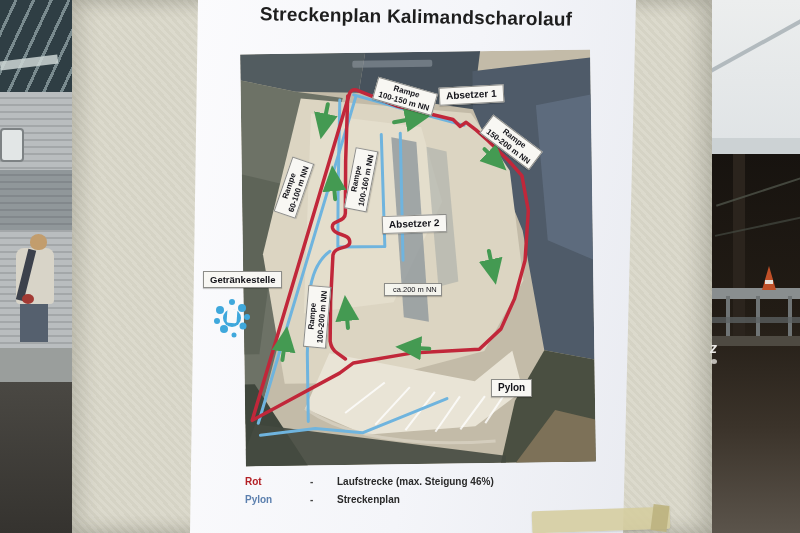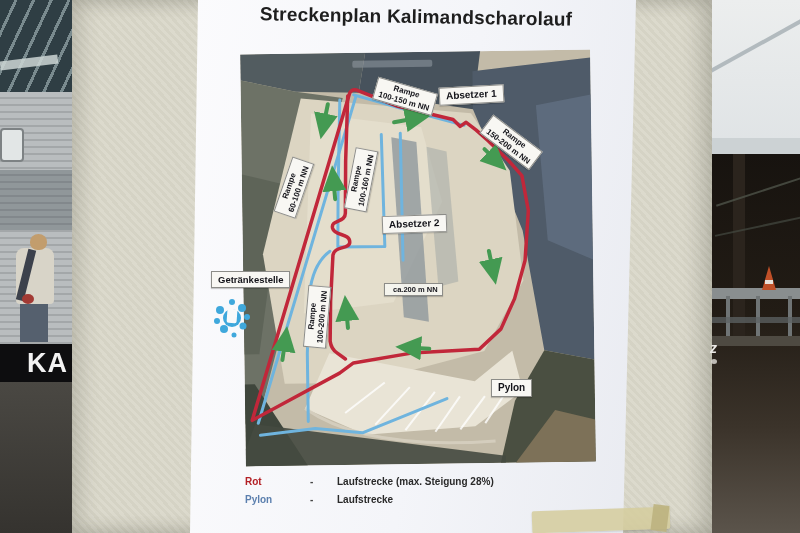--- a/index.html
+++ b/index.html
@@ -64,21 +64,21 @@
 
   
   .title{left:36px;top:6px;width:380px;text-align:center;font-size:19px;font-weight:bold;
          color:#1e1e1e;letter-spacing:.2px;transform:rotate(1deg);}
   .map{left:53px;top:52px;width:350px;height:412px;transform:rotate(-0.8deg);}
 
   .mlabel{background:#f8f7f3;border:1px solid #8c8c88;color:#14141a;text-align:center;
           line-height:1.2;padding:1px 4px;box-shadow:0 1px 1px rgba(0,0,0,.2);white-space:nowrap;}
   .sm{font-size:8px;font-weight:600;}
   .md{font-size:10px;font-weight:700;padding:2px 6px;}
-  .xs{font-size:7.5px;font-weight:700;background:rgba(246,245,239,.95);padding-left:8px;}
+  .xs{font-size:7.5px;font-weight:400;background:rgba(246,245,239,.95);padding-left:8px;}
 
   .legend{left:55px;top:476px;width:330px;font-size:10px;font-weight:600;color:#2a2a2a;}
   .legend-row{display:flex;margin-bottom:7px;align-items:flex-end;}
   .legend-term{width:65px;}
   .t-rot{color:#b32025;}
   .t-blau{color:#5b7fae;}
   .legend-sep{width:27px;color:#444;}
 </style>
 </head>
 <body>
@@ -91,23 +91,20 @@
     <div class="abs canopy-beam-h"></div>
     <div class="abs wall"></div>
     <div class="abs wall-dark"></div>
     <div class="abs window"></div>
     <div class="abs person">
       <div class="p-body"></div>
       <div class="p-strap"></div>
       <div class="p-bag"></div>
       <div class="p-legs"></div>
       <div class="p-head"></div>
-    </div>
-    <div class="abs banner">
-      <span>KA</span>
     </div>
     <div class="abs ground-left"></div>
   </div>
 
   <div class="abs sky"></div>
   <div class="abs roofline"></div>
   <div class="abs fascia"></div>
   <div class="abs dark-right"></div>
   <div class="abs post-right"></div>
   <div class="abs cable1"></div>
@@ -206,21 +203,21 @@
     </div>
     <div class="abs mlabel sm" style="left:75px;top:176px;transform:rotate(-71deg);">
       <span>Rampe</span><br>
       <span>60-100 m NN</span>
     </div>
     <div class="abs mlabel sm" style="left:140px;top:168px;transform:rotate(-79deg);">
       <span>Rampe</span><br>
       <span>100-160 m NN</span>
     </div>
     <div class="abs mlabel md" style="left:192px;top:215px;transform:rotate(-2deg);">Absetzer 2</div>
-    <div class="abs mlabel md" style="left:21px;top:271px;font-size:9.5px;">Getränkestelle</div>
+    <div class="abs mlabel md" style="left:13px;top:271px;font-size:9.5px;">Getränkestelle</div>
     <div class="abs mlabel xs" style="left:194px;top:283px;">ca.200 m NN</div>
     <div class="abs mlabel sm" style="left:96px;top:305px;transform:rotate(-85deg);">
       <span>Rampe</span><br>
       <span>100-200 m NN</span>
     </div>
     <div class="abs mlabel md" style="left:253px;top:379px;margin-left:48px;">Pylon</div>
 
     <div class="abs" style="left:22px;top:296px;width:40px;height:42px;">
       <svg width="40" height="42" viewBox="0 0 40 42">
         <g fill="#3fa8dc">
@@ -235,26 +232,26 @@
             <circle cx="22" cy="39" r="2.5"></circle>
         </g>
         <rect x="15" y="13" width="10" height="14" rx="2" fill="#fafafa" transform="rotate(4 20 20)"></rect>
       </svg>
     </div>
 
     <div class="abs legend">
       <div class="legend-row">
         <span class="legend-term t-rot">Rot</span>
         <span class="legend-sep">-</span>
-        <span>Laufstrecke (max. Steigung 28%)</span>
+        <span>Laufstrecke (max. Steigung 46%)</span>
       </div>
       <div class="legend-row">
         <span class="legend-term t-blau">Pylon</span>
         <span class="legend-sep">-</span>
-        <span>Laufstrecke</span>
+        <span>Streckenplan</span>
       </div>
     </div>
   </div>
 
   <div class="abs tape"></div>
   <div class="abs tape-fold"></div>
 
 </div>
 
 </body></html>

